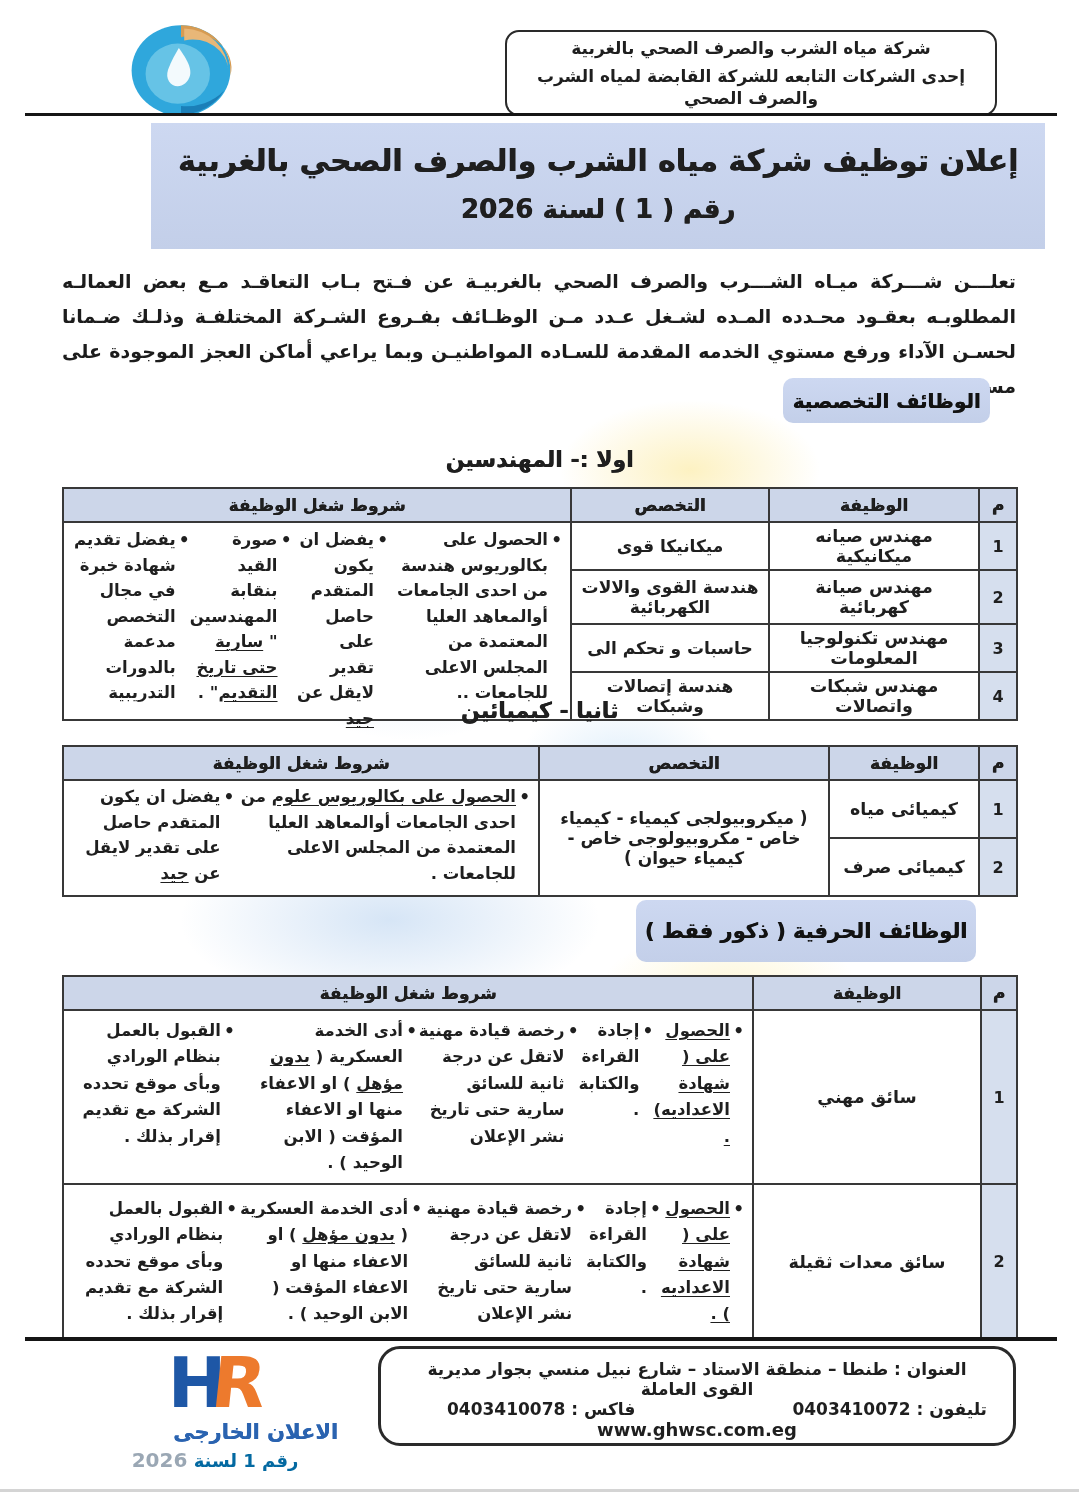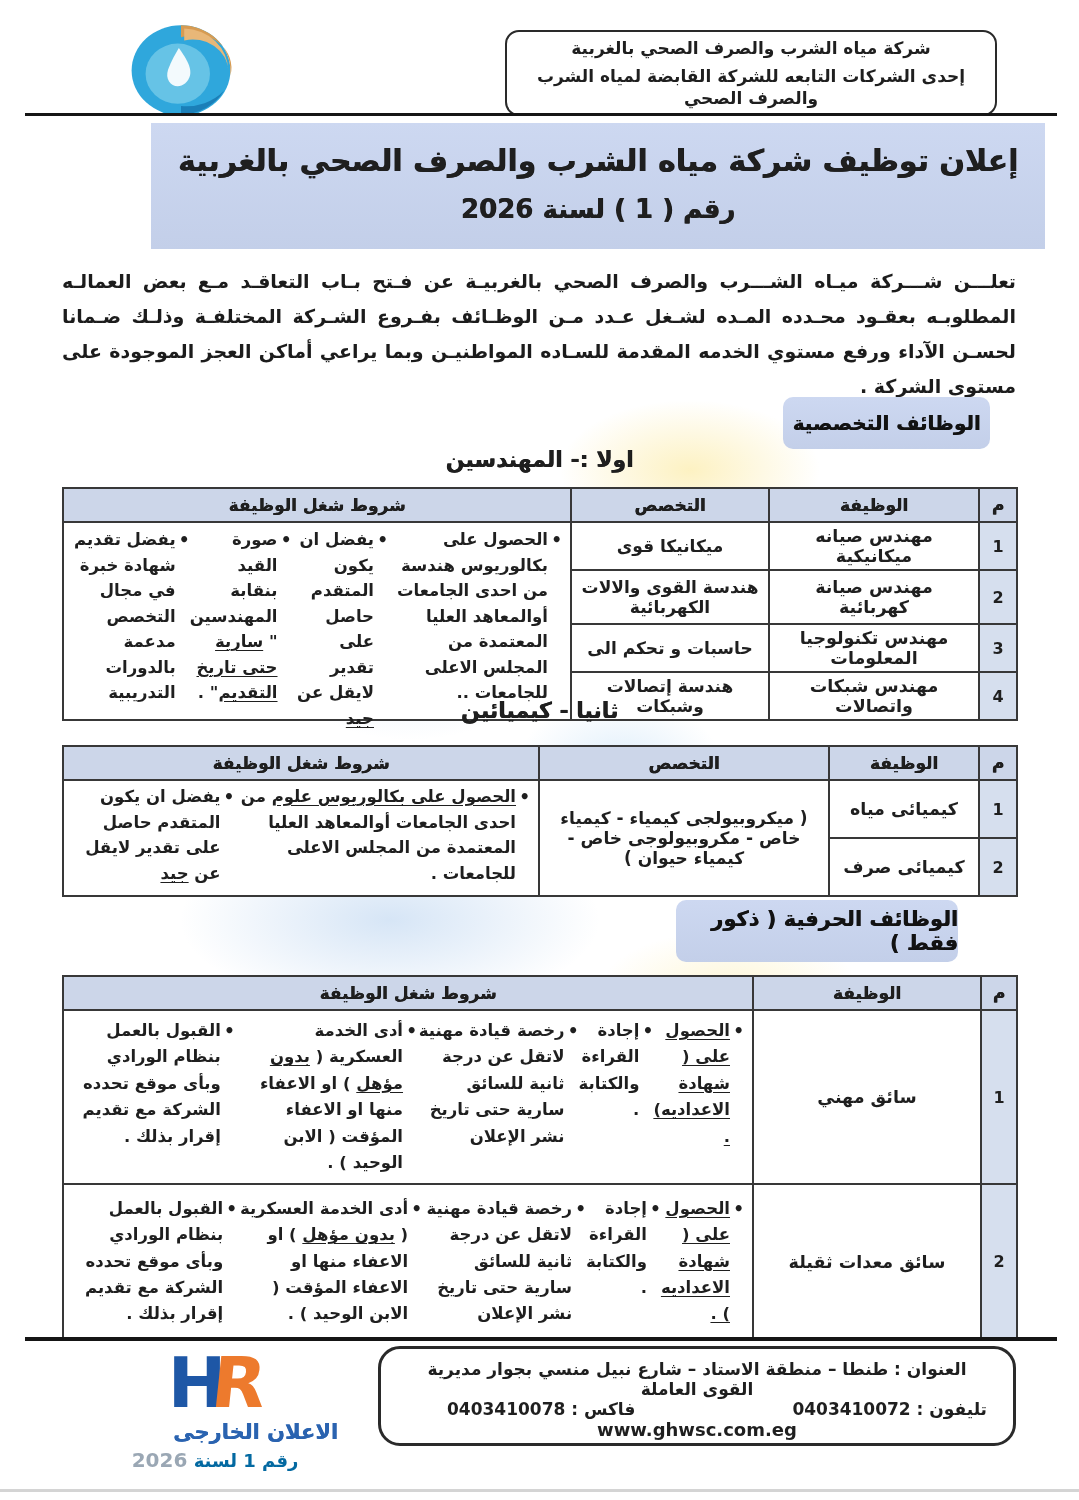--- a/index.html
+++ b/index.html
@@ -50,22 +50,22 @@
     font-size:19px; font-weight:bold; line-height:1.85;
     text-align:justify; text-justify:inter-word; color:#1c1c1c;
   }
 
   
   .sec-box {
     position:absolute; background:linear-gradient(#cdd8f1,#c3cfe9); border-radius:10px;
     display:flex; align-items:center; justify-content:center;
     font-weight:900; color:#121212; text-shadow:.5px 0 #121212;
   }
-  .sec-specialized { left:783px; top:397px; width:207px; height:52px; font-size:20px; }
-  .sec-craft { left:636px; top:900px; width:282px; height:62px; font-size:21px;margin-left:40px; }
+  .sec-specialized { left:783px; top:378px; width:207px; height:45px; font-size:20px; }
+  .sec-craft { left:636px; top:900px; width:340px; height:62px; font-size:21px; }
 
   
   .subhead { position:absolute; left:0; width:100%; text-align:center; }
   .subhead span {
     font-size:22px; font-weight:900; text-shadow:.5px 0 #111;
     border-bottom:3px solid #111; padding-bottom:22px;
   }
   .sub-eng { top:447px; }
   .sub-chem { top:698px; }
 

